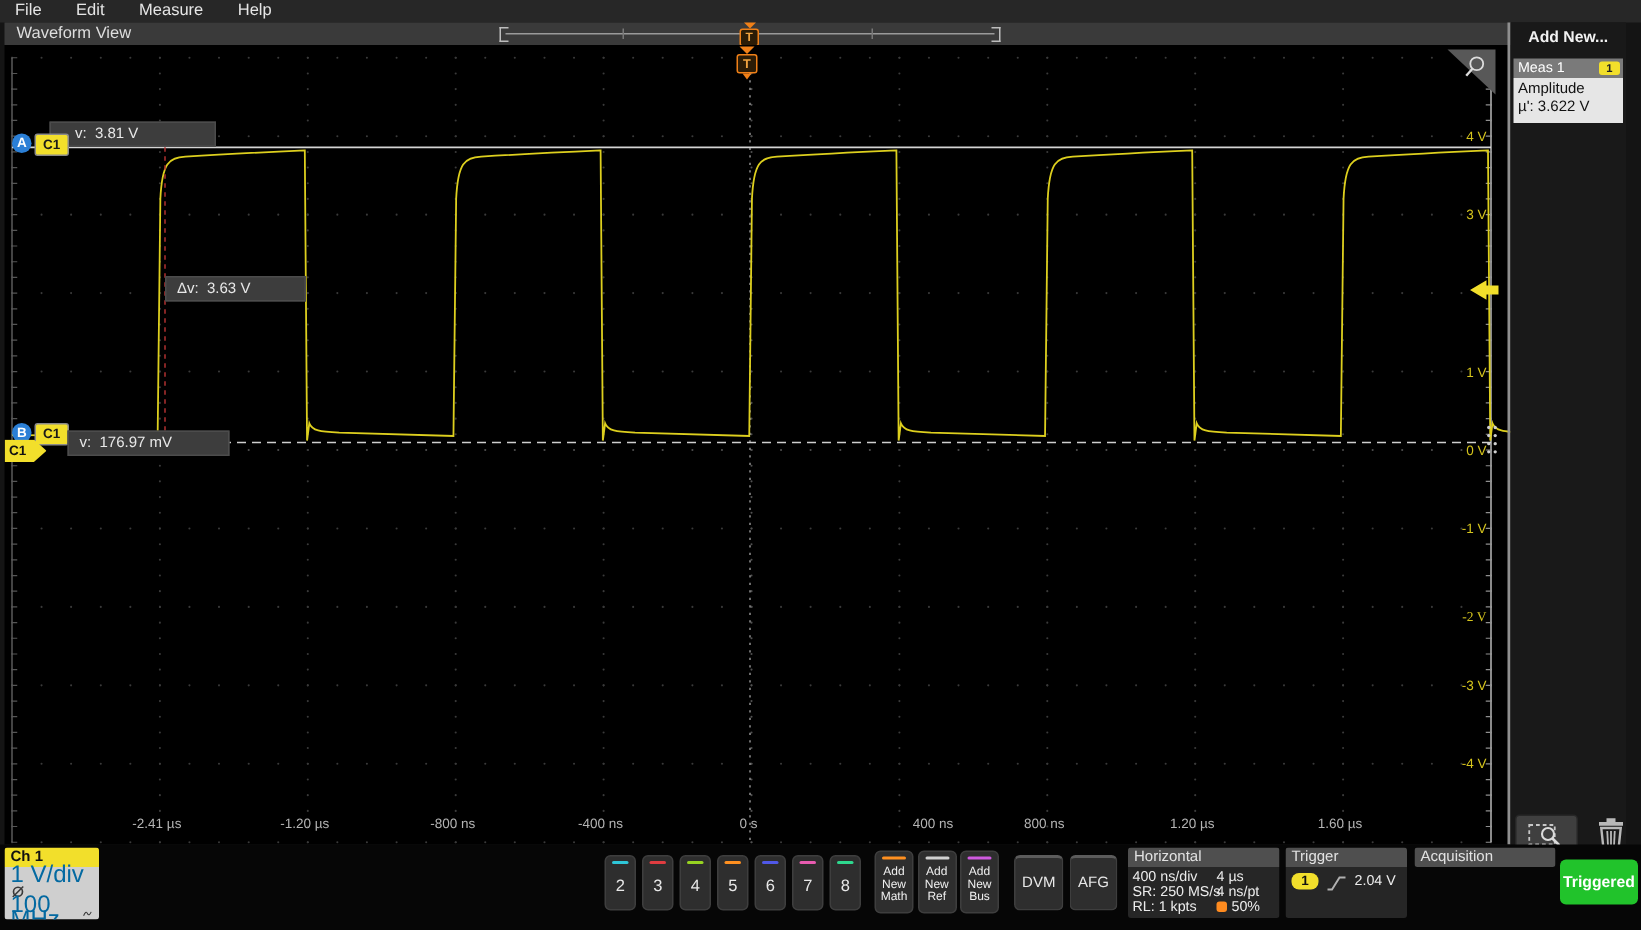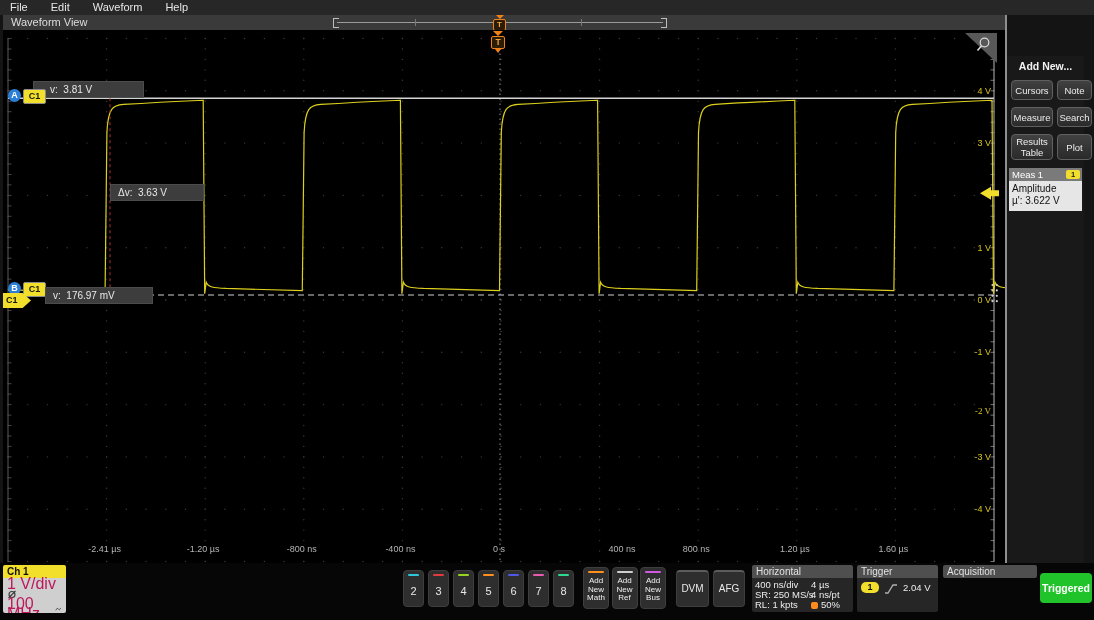--- a/index.html
+++ b/index.html
@@ -37,42 +37,42 @@
   #ch-tag{position:absolute;left:0;top:263px;width:28px;height:15px;background:#f2df2b;color:#111;
           font-size:9px;font-weight:bold;line-height:15px;padding-left:3px;box-sizing:border-box;
           clip-path:polygon(0 0,70% 0,100% 50%,70% 100%,0 100%);}
   #flag-t{position:absolute;left:488px;top:1px;width:14px;}
   .ft-arrow{width:0;height:0;margin:0 auto;border-left:5px solid transparent;border-right:5px solid transparent;border-top:5px solid #f08018;}
   .ft-box{width:12px;height:11px;margin:0 auto;background:#2c1c06;border:1.5px solid #f08018;border-radius:2px;
           color:#f0a340;font-size:8.5px;font-weight:bold;text-align:center;line-height:11px;}
   .ft-tail{width:0;height:0;margin:0 auto;border-left:3px solid transparent;border-right:3px solid transparent;border-top:4px solid #f08018;}
   
   #separator{position:absolute;left:1005px;top:15px;width:2px;height:548px;background:#8f8f8f;}
-  #rightpanel{position:absolute;left:1007px;top:15px;width:77px;height:548px;background:#191919;margin-top:41px;}
+  #rightpanel{position:absolute;left:1007px;top:15px;width:77px;height:548px;background:#191919;}
   #rp-title{text-align:center;color:#f2f2f2;font-weight:bold;font-size:10.5px;padding-top:4px;}
   #rp-buttons{display:grid;grid-template-columns:42px 35px;column-gap:4px;row-gap:7px;padding:8px 0 0 4px;}
   .rp-btn{background:linear-gradient(#414141,#2a2a2a);border:1px solid #606060;border-radius:4px;color:#ececec;
           font-size:9.5px;min-height:20px;display:flex;align-items:center;justify-content:center;text-align:center;
           padding:1px 0;line-height:11px;}
   #meas-card{margin:8px 2px 0 2px;}
   #meas-header{position:relative;background:#7a7a7a;color:#fff;font-size:9.5px;height:13px;line-height:13px;padding:0 3px;}
   #meas-badge{position:absolute;right:2px;top:2px;width:14px;height:9px;background:#f2df2b;color:#222;
               font-size:7.5px;font-weight:bold;line-height:9px;text-align:center;border-radius:2px;}
   #meas-body{background:#e6e6e6;color:#111;font-size:10px;line-height:12px;padding:2px 3px 4px;}
   #zoom-btn{position:absolute;left:3px;top:528px;width:40px;height:26px;background:#3f3f3f;border:1px solid #262626;
             border-radius:3px;display:flex;align-items:center;justify-content:center;}
   #trash-btn{position:absolute;left:52px;top:527px;width:30px;height:28px;display:flex;align-items:center;justify-content:center;}
   
   #bottombar{position:absolute;left:0;top:563px;width:1094px;height:57px;background:#060606;}
   .badge{position:absolute;border-radius:2px;overflow:hidden;}
   .badge-header{background:#4f4f4f;color:#e2e2e2;font-size:10px;height:13px;line-height:13px;padding:0 4px;}
   .badge-body{background:#262626;color:#ececec;font-size:9.5px;}
   #ch1-badge{left:3px;top:2px;width:63px;}
   #ch1-header{color:#111;font-weight:bold;}
-  #ch1-body{background:#cfcfcf;color:#be185d;height:33px;padding:1px 4px;line-height:10.5px;}
+  #ch1-body{background:#cfcfcf;color:#0369a1;height:33px;padding:1px 4px;line-height:10.5px;}
   .chbtn{position:absolute;top:7px;width:21px;height:37px;background:#2e2e2e;border:1px solid #3e3e3e;border-radius:4px;
          color:#e8e8e8;font-size:11px;text-align:center;box-sizing:border-box;}
   .chbtn .stripe,.addbtn .stripe{position:absolute;left:4px;right:4px;top:3px;height:2px;border-radius:1px;}
   .chbtn .num{display:block;margin-top:14px;}
   .addbtn{position:absolute;top:4px;width:26px;height:42px;background:#2e2e2e;border:1px solid #3e3e3e;border-radius:4px;
           color:#f0f0f0;font-size:8px;line-height:8.5px;text-align:center;box-sizing:border-box;}
   .addbtn .lbl{display:block;margin-top:9px;padding:0 1px;}
   .fnbtn{position:absolute;top:7px;height:37px;background:#2e2e2e;border:1px solid #3e3e3e;border-top:2px solid #5c5c5c;
          border-radius:4px;color:#e8e8e8;font-size:10px;text-align:center;line-height:33px;box-sizing:border-box;}
   #horiz-badge{left:752px;top:2px;width:101px;}
@@ -86,21 +86,21 @@
              text-align:center;line-height:11px;flex:none;}
   #acq-badge{left:943px;top:2px;width:94px;}
   #acq-body{height:34px;padding:2px 4px;line-height:10.5px;white-space:pre;box-sizing:border-box;}
   #status-btn{position:absolute;left:1040px;top:10px;width:52px;height:30px;border-radius:4px;background:#21c32b;
               color:#fff;font-size:10.5px;font-weight:bold;text-align:center;line-height:30px;}
   .ch1row{display:flex;align-items:center;gap:2px;}
 </style>
 </head>
 <body>
 
-<div id="menubar"><span id="menu-items"><div class="menu-item">File</div><div class="menu-item">Edit</div><div class="menu-item">Waveform</div><div class="menu-item">Help</div></span></div>
+<div id="menubar"><span id="menu-items"><div class="menu-item">File</div><div class="menu-item">Edit</div><div class="menu-item">Measure</div><div class="menu-item">Help</div></span></div>
 
 <div id="tabbar">
   <div id="tab-title">Waveform View</div>
   <div id="navigator">
     <div class="nav-line"></div>
     <div class="nav-bracket l"></div>
     <div class="nav-bracket r"></div>
     <div class="nav-tick" style="left:82px;"></div>
     <div class="nav-tick" style="left:248px;"></div>
     <div id="nav-t">
@@ -1395,28 +1395,20 @@
       <div class="x-label" style="left: 587px;">400 ns</div>
       <div class="x-label" style="left: 661.2px;">800 ns</div>
       <div class="x-label" style="left: 759.8px;">1.20 µs</div>
       <div class="x-label" style="left: 858.4px;">1.60 µs</div>
     </div>
 </div>
 
 <div id="separator"></div>
 <div id="rightpanel">
   <div id="rp-title">Add New...</div>
-  <div id="rp-buttons">
-    <button class="rp-btn">Cursors</button>
-    <button class="rp-btn">Note</button>
-    <button class="rp-btn">Measure</button>
-    <button class="rp-btn">Search</button>
-    <button class="rp-btn">Results Table</button>
-    <button class="rp-btn">Plot</button>
-  </div>
   <div id="meas-card">
     <div id="meas-header">
       <span>Meas 1</span>
       <span id="meas-badge" style="background: rgb(242, 223, 43);">1</span>
     </div>
     <div id="meas-body">
       <div>Amplitude</div>
       <div>µ': 3.622 V</div>
     </div>
   </div>

